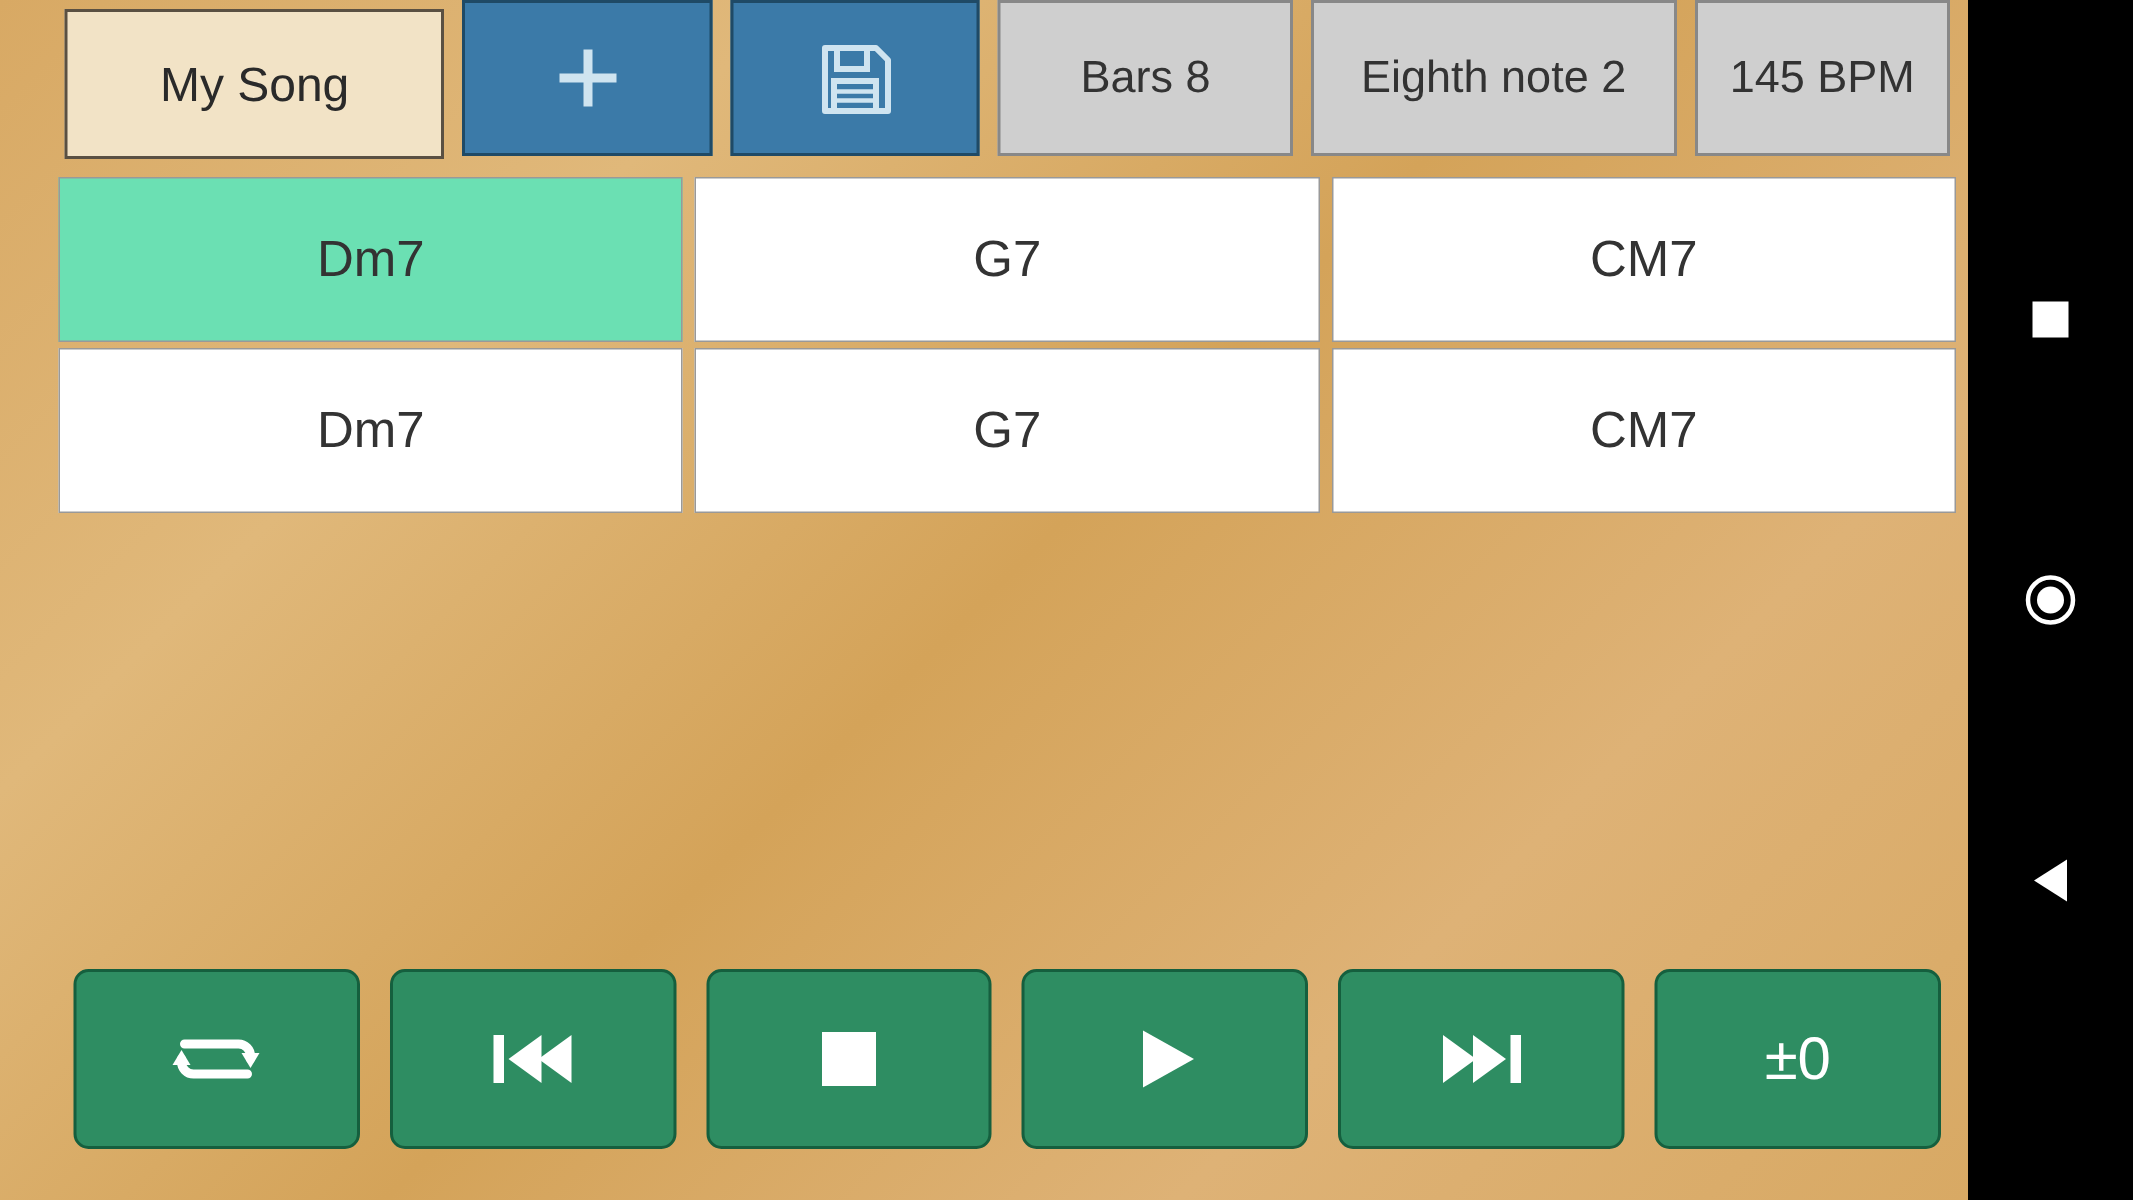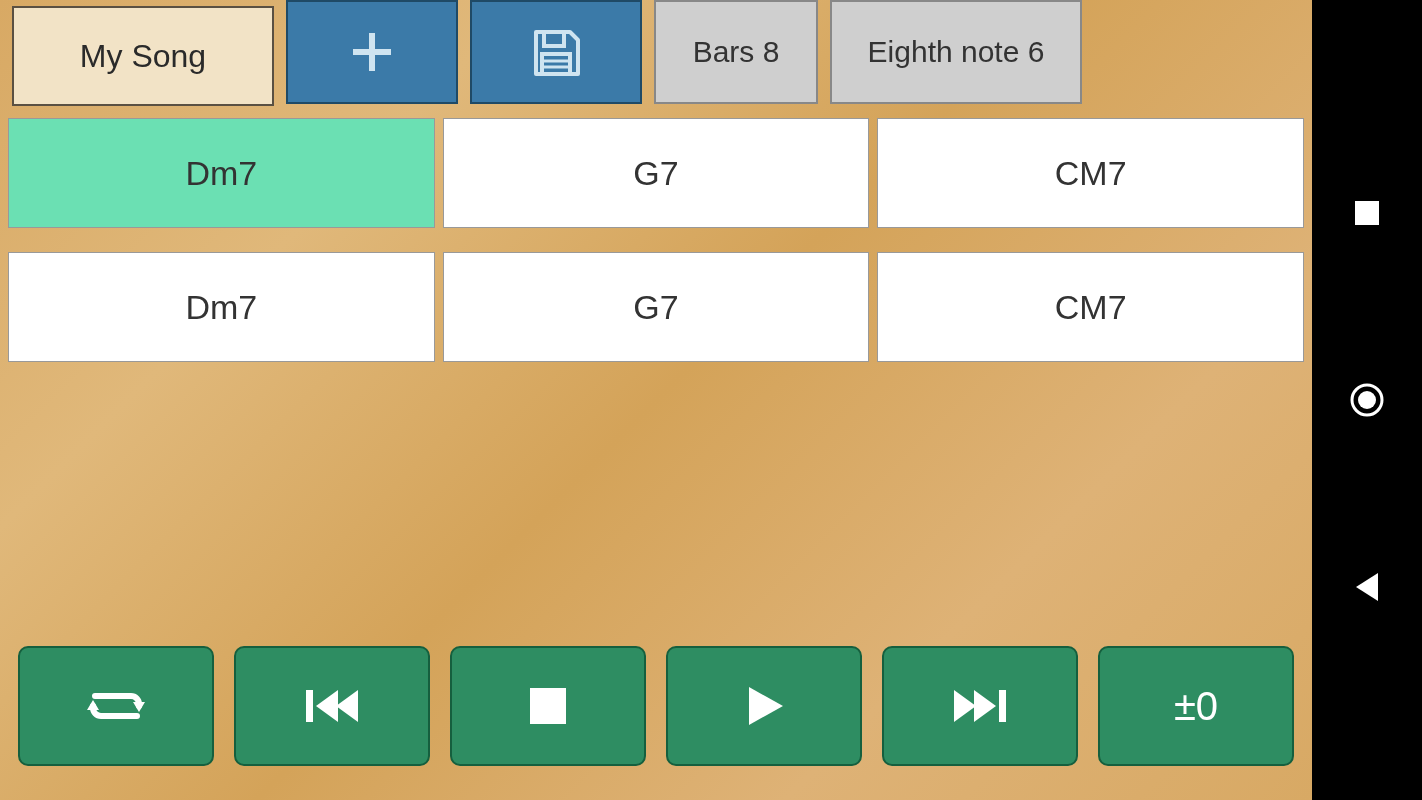--- a/index.html
+++ b/index.html
@@ -6,20 +6,21 @@
   html, body { width: 1422px; height: 800px; overflow: hidden; font-family: Arial, Helvetica, sans-serif; }
   body { display: flex; background: #000; }
 
   .app {
     width: 1312px;
     height: 800px;
     background: linear-gradient(135deg, #d8a964 0%, #e0b87a 25%, #d4a359 50%, #deb276 75%, #d8a964 100%);
     background-color: #d8a964;
     display: flex;
     flex-direction: column;
+    padding-left: 31px;
   }
 
   .top-bar {
     display: flex;
     gap: 12px;
     padding: 0 12px 0 12px;
     height: 112px;
     align-items: flex-start;
   }
 
@@ -54,31 +55,31 @@
     margin-top: 0;
     background: #cfcfcf;
     border: 2px solid #888;
     color: #333;
     font-size: 30px;
     display: flex;
     align-items: center;
     justify-content: center;
     cursor: pointer;
   }
-  .grey-bars   { width: 164px; text-align: center; }
+  .grey-bars   { width: 203px; text-align: center; }
   .grey-eighth { width: 252px; }
   .grey-bpm    { width: 176px; }
 
   .chord-grid {
     padding: 6px 8px 0 8px;
   }
   .chord-row {
     display: flex;
     gap: 8px;
-    margin-bottom: 24px;
+    margin-bottom: 4px;
   }
   .chord-cell {
     flex: 1;
     height: 110px;
     background: #ffffff;
     border: 1px solid #999;
     display: flex;
     align-items: center;
     justify-content: center;
     font-size: 34px;
@@ -159,23 +160,26 @@
           <line x1="14" y1="43" x2="42" y2="43" stroke="#cfe4f0" stroke-width="3"></line>
         </svg>
       </span>
     </div>
 
     <div class="grey-btn grey-bars">
       <span>Bars  8</span>
     </div>
 
     <div class="grey-btn grey-eighth">
-      <span>Eighth note 6</span>
-    </div>
-
+      <span>Eighth note 2</span>
+    </div>
+
+    <div class="grey-btn grey-bpm">
+      <span>145 BPM</span>
+    </div>
   </div>
 
   <div class="chord-grid">
     <div class="chord-row">
       <div class="chord-cell active">
         <span>Dm7</span>
       </div>
       <div class="chord-cell">
         <span>G7</span>
       </div>

